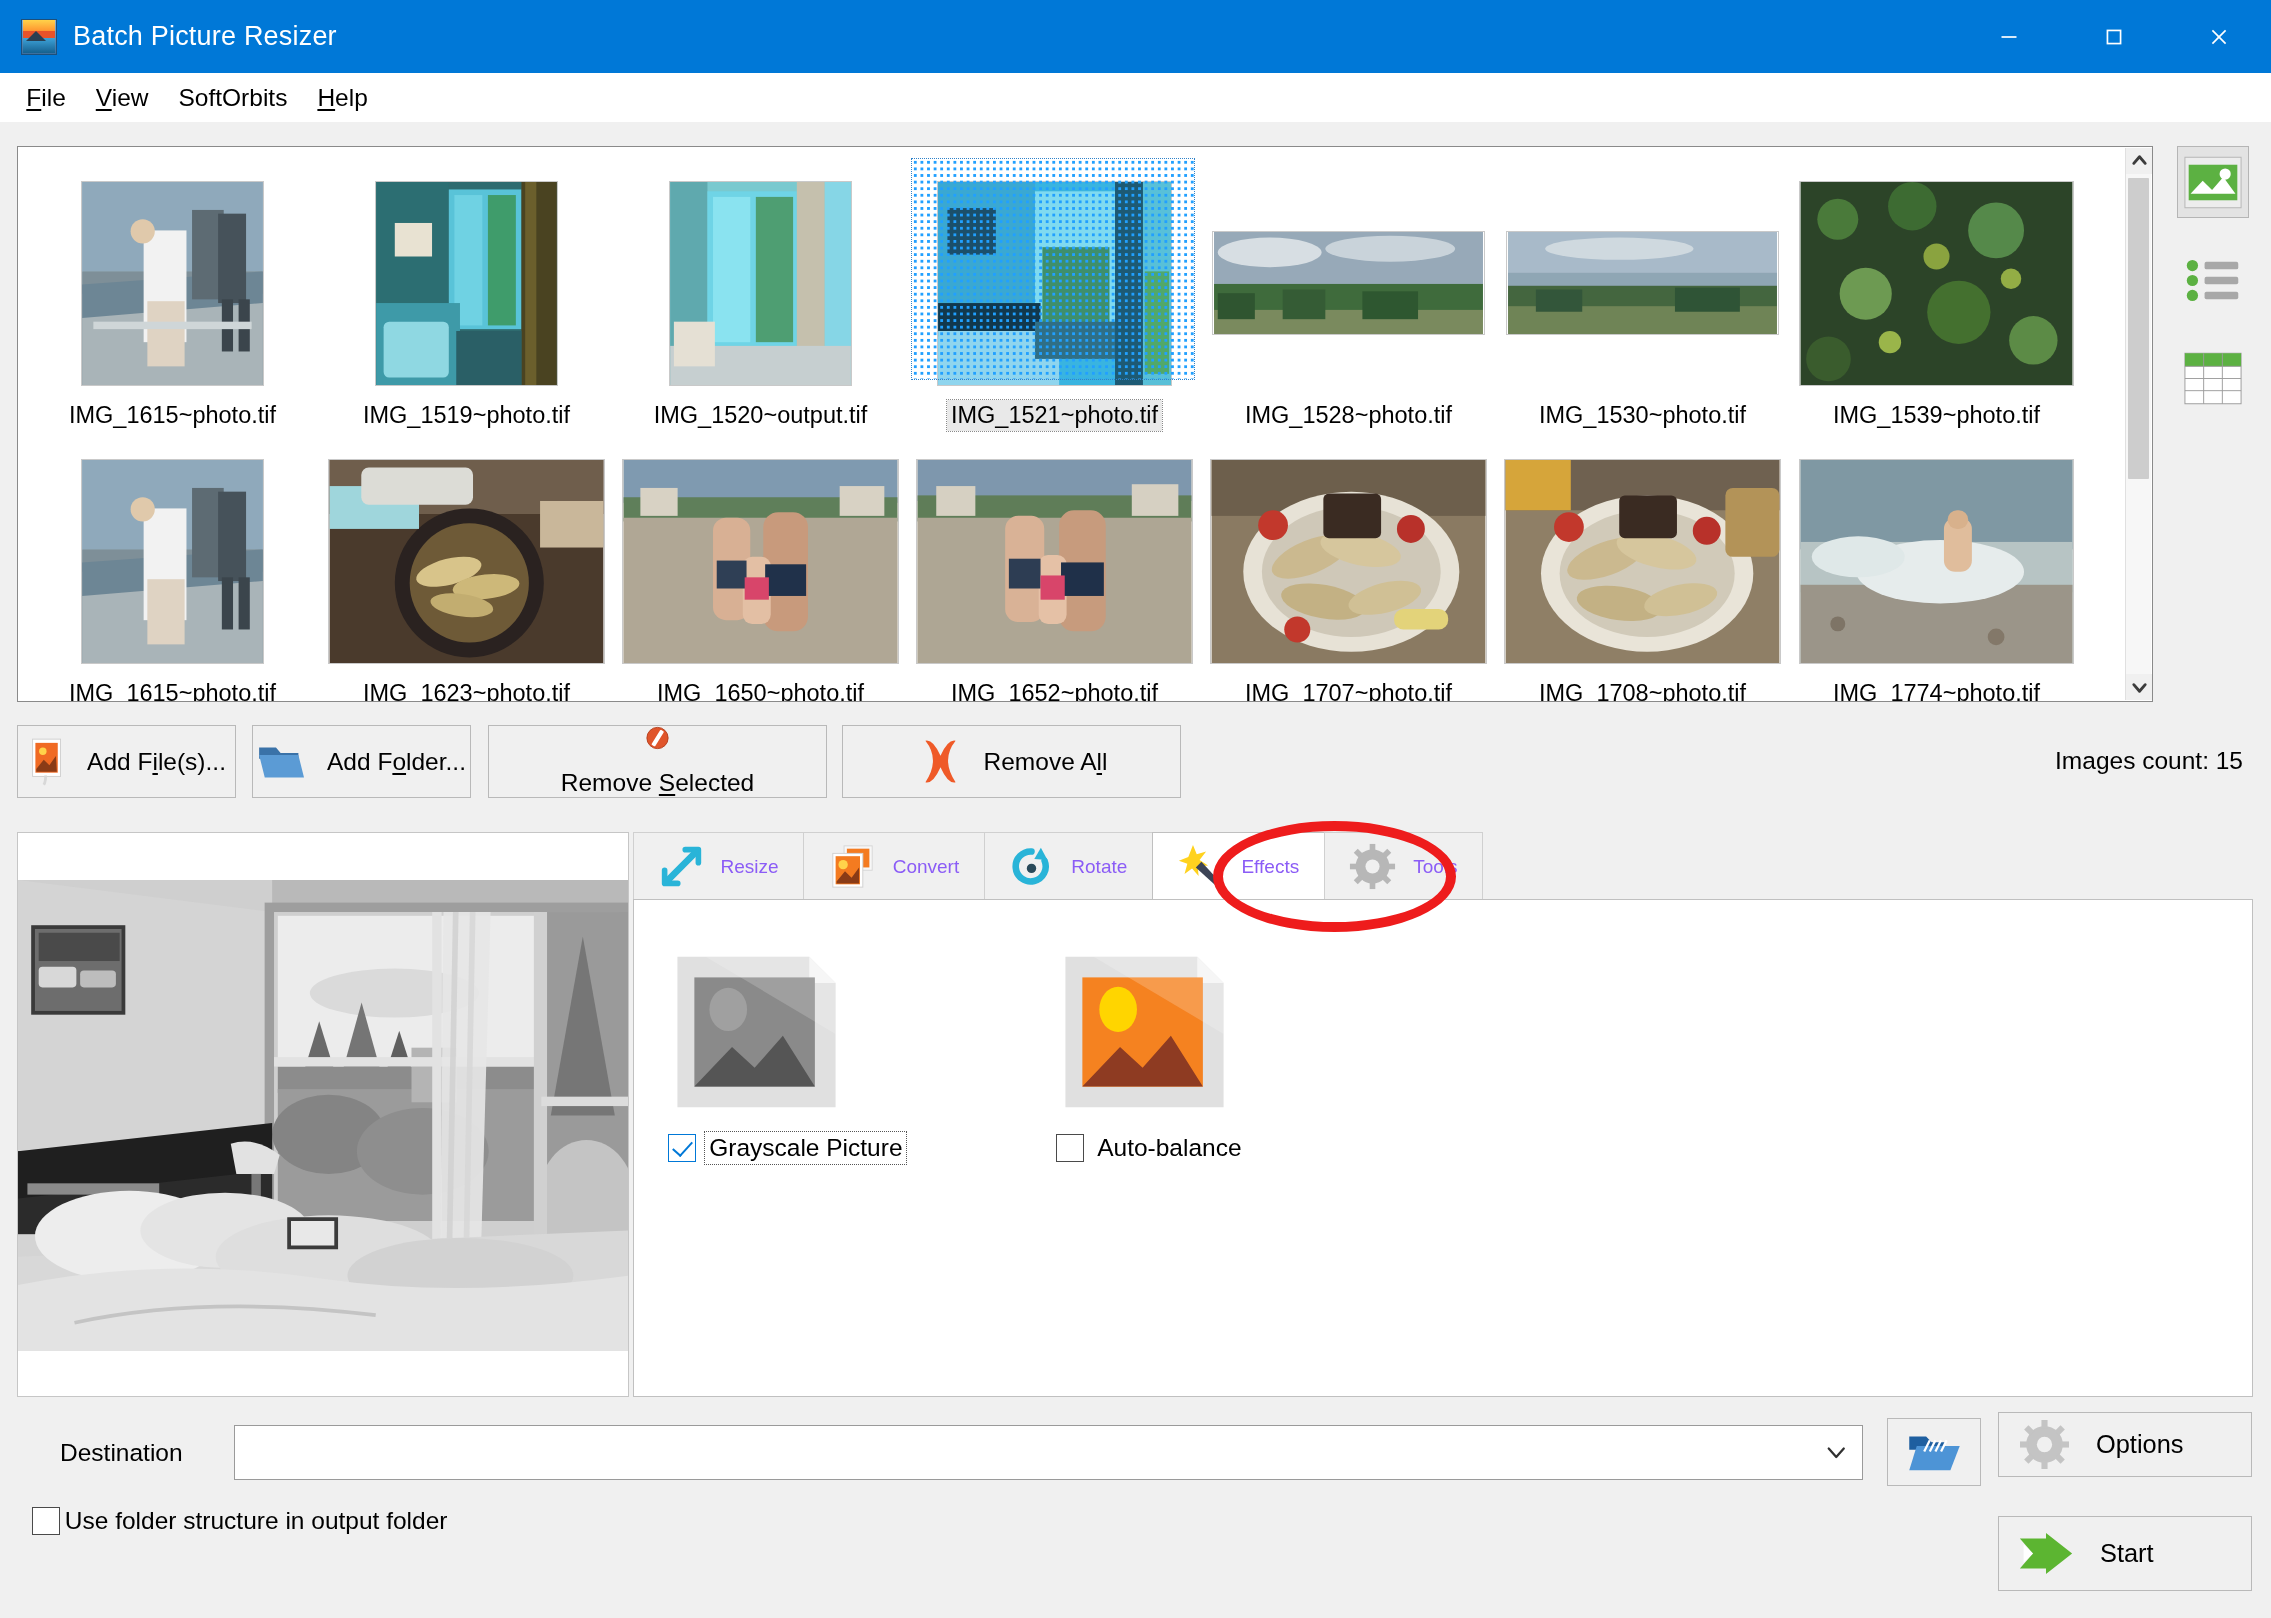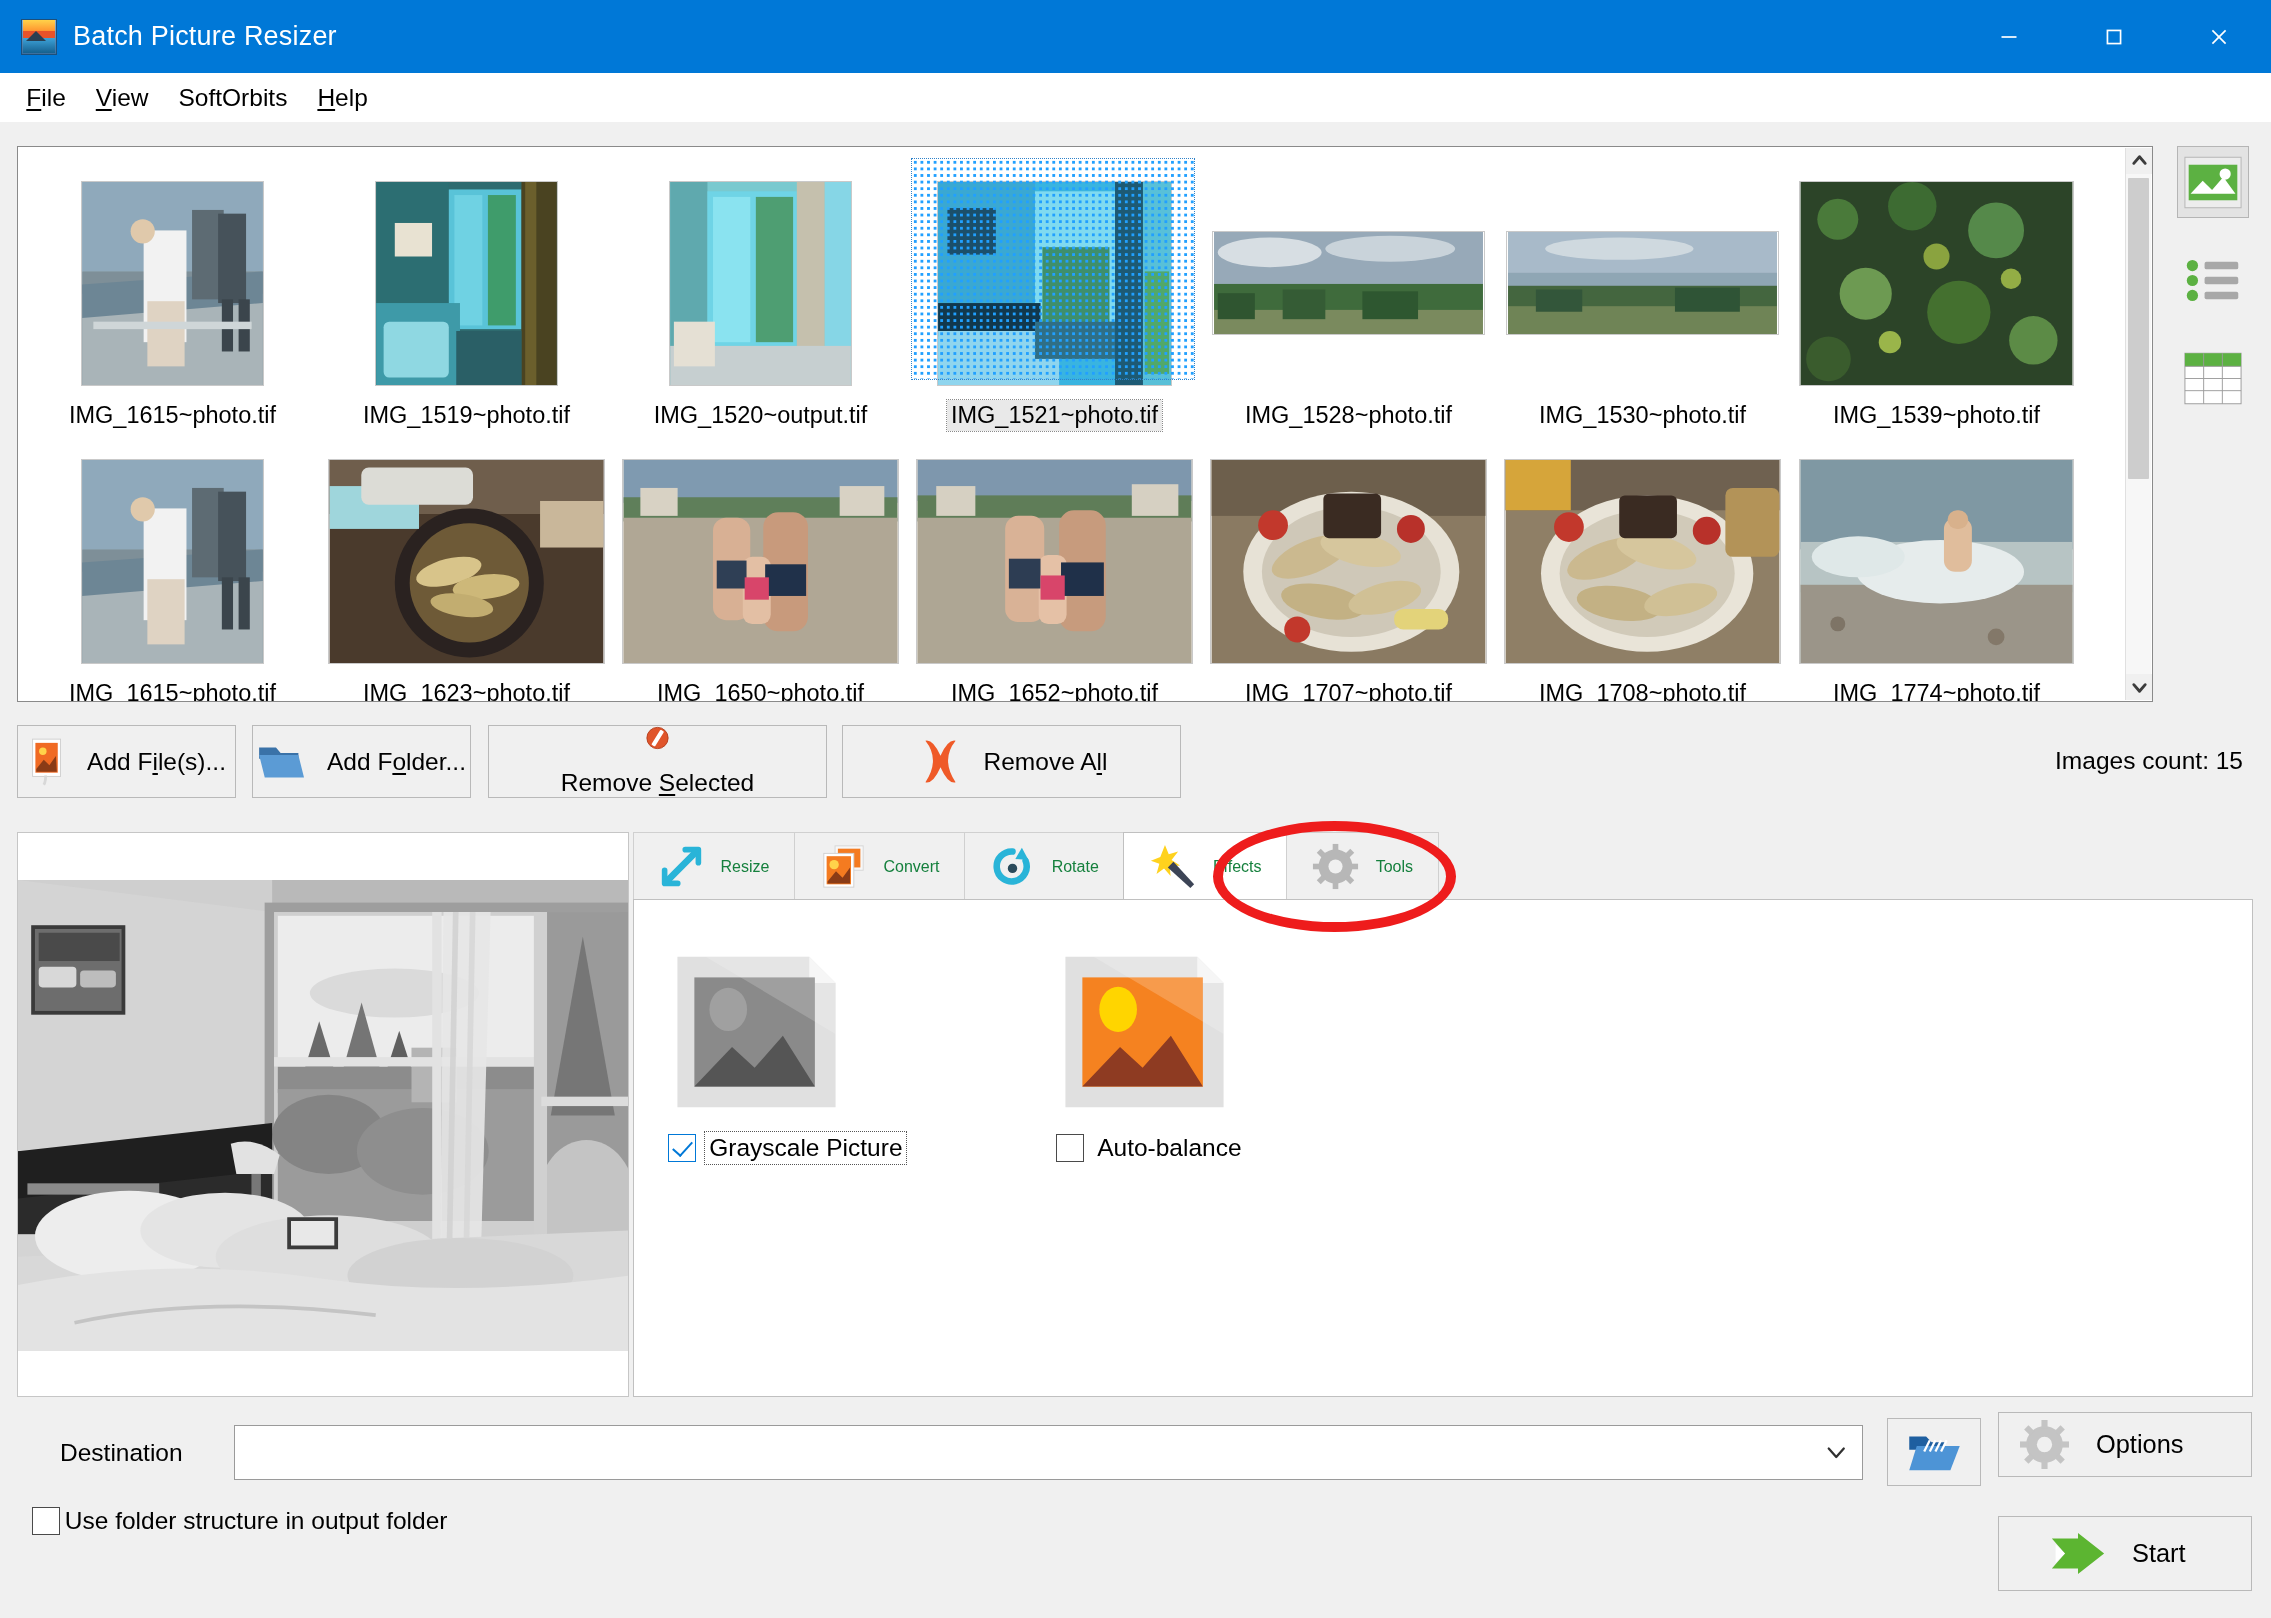--- a/index.html
+++ b/index.html
@@ -119,21 +119,21 @@
   
   .tabpanel {
     position: absolute; left: 633px; top: 832px; width: 1620px; height: 565px;
   }
   .tabstrip { position: absolute; left: 0; top: 0; height: 68px; display: flex; }
   .tab {
     height: 68px; padding: 0 24.5px; display: flex; align-items: center; gap: 17px;
     background: #f0f0f0; border: 0.9px solid #d0d0d0; border-bottom: none; margin-right: -0.9px;
   }
   .tab.active { background: #ffffff; border-color: #c0c0c0; }
-  .tab .tlbl { font-size: 16px; color: #15803d; white-space: nowrap; }
+  .tab .tlbl { font-size: 19px; color: #8b5cf6; white-space: nowrap; }
   .tabbody {
     position: absolute; left: 0; top: 67px; width: 1620px; height: 498px;
     background: #ffffff; border: 0.9px solid #c0c0c0;
   }
   .fx { position: absolute; top: 49px; }
   .fxicon { width: 177px; height: 166px; display: block; }
   .fxrow { display: flex; align-items: center; margin-top: 17px; gap: 9.4px; }
   .cbx {
     width: 28px; height: 28px; border: 1.9px solid #4a4a4a; background: #fff;
     position: relative; flex: none;
@@ -169,21 +169,21 @@
   .browsebtn {
     position: absolute; left: 1887px; top: 1418px; width: 94px; height: 68px;
     background: #f0f0f0; border: 0.9px solid #b9b9b9; display: flex; align-items: center; justify-content: center;
   }
   .optbtn {
     position: absolute; left: 1998px; top: 1412px; width: 254px; height: 65px;
     background: #f0f0f0; border: 0.9px solid #b9b9b9; display: flex; align-items: center; gap: 26px; padding-left: 20px;
   }
   .startbtn {
     position: absolute; left: 1998px; top: 1516px; width: 254px; height: 75px;
-    background: #f0f0f0; border: 0.9px solid #b9b9b9; display: flex; align-items: center; gap: 26px; padding-left: 51px;
+    background: #f0f0f0; border: 0.9px solid #b9b9b9; display: flex; align-items: center; gap: 26px; padding-left: 19px;
   }
   .optbtn .lbl, .startbtn .lbl { font-size: 25.4px; color: #000; }
 
   .usefolder { position: absolute; left: 32px; top: 1505px; display: flex; align-items: center; gap: 1px; justify-content: center; }
   .usefolder .cbxlabel { font-size: 24.5px; }
 </style>
 </head>
 <body>
 
 <div class="app">

